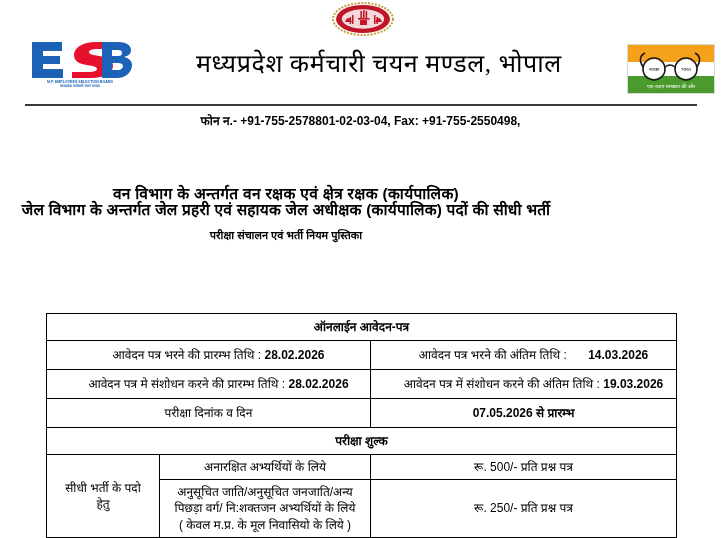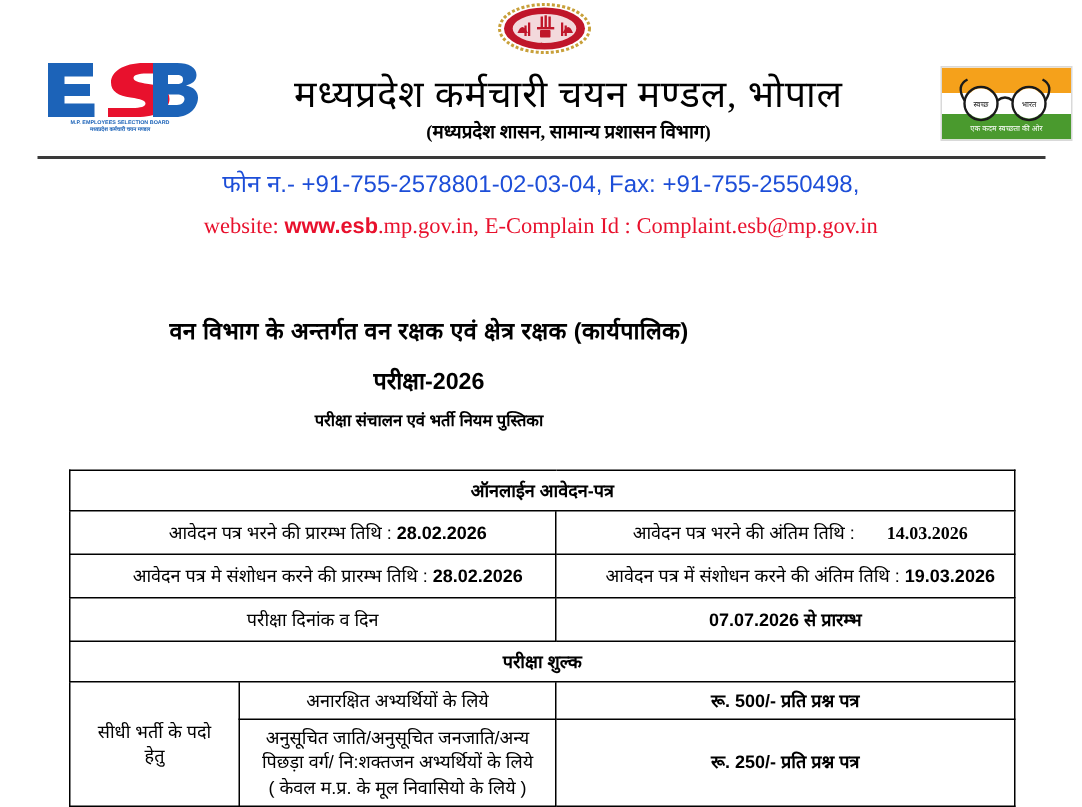--- a/index.html
+++ b/index.html
@@ -89,23 +89,23 @@
   
   .contact {
     position: absolute;
     left: 0;
     top: 114px;
     width: 721px;
     text-align: center;
   }
   .phone-line {
     font-family: "Liberation Sans", "DejaVu Sans", sans-serif;
-    font-size: 16px;
-    font-weight: 400;
-    color: #1d4ed8;
+    font-size: 12px;
+    font-weight: 700;
+    color: #000000;
     line-height: 1.2;
   }
   .web-line {
     font-family: "Liberation Serif", "DejaVu Serif", serif;
     font-size: 15px;
     color: #e8112d;
     margin-top: 9px;
     line-height: 1.2;
   }
   .web-line .bold-part {
@@ -114,21 +114,20 @@
     font-size: 14.5px;
   }
 
   
   .titles {
     position: absolute;
     left: 0;
     top: 186px;
     width: 572px;
     text-align: center;
-    margin-top: 28px;
   }
   .title-line {
     font-family: "Liberation Sans", "DejaVu Sans", sans-serif;
     font-size: 15.5px;
     font-weight: 700;
     line-height: 1.05;
     letter-spacing: 0.3px;
   }
   .title-evam {
     font-family: "Liberation Sans", "DejaVu Sans", sans-serif;
@@ -183,21 +182,21 @@
   .bold { font-weight: 700; }
   .hcell {
     text-align: center;
     font-weight: 700;
     font-size: 12px;
     height: 18px;
     padding: 3px 6px;
   }
   .lbl { font-weight: 400; margin-left: 20px; }
   .val { font-weight: 700; }
-  .fee-amt { text-align: center; font-weight: 700; white-space: nowrap; }
+  .fee-amt { text-align: center; font-weight: 400; white-space: nowrap; }
   .cat-cell { text-align: center; font-weight: 400; line-height: 1.45; margin-top: 44px; }
   .side-cell { text-align: center; font-weight: 400; font-size: 12px; }
   .dt-row td { height: 20px; }
   .pad-lr { padding-left: 8px; padding-right: 8px; }
 </style>
 </head>
 <body>
 
 <div class="header">
 
@@ -263,39 +262,32 @@
       <circle cx="26" cy="24" r="10" fill="#ffffff"></circle>
       <circle cx="58" cy="24" r="10" fill="#ffffff"></circle>
       <text x="26" y="26" font-size="5" fill="#1a1a1a" text-anchor="middle" font-family="Liberation Sans, sans-serif">स्वच्छ</text>
       <text x="58" y="26" font-size="5" fill="#1a1a1a" text-anchor="middle" font-family="Liberation Sans, sans-serif">भारत</text>
       <text x="43" y="42.5" font-size="5" fill="#ffffff" text-anchor="middle" font-family="Liberation Sans, sans-serif">एक कदम स्वच्छता की ओर</text>
     </svg>
   </div>
 
   <div class="org-block">
     <div class="org-title">मध्यप्रदेश कर्मचारी चयन मण्डल, भोपाल</div>
-    <div class="org-sub1">(मध्यप्रदेश शासन, सामान्य प्रशासन विभाग)</div>
   </div>
 
   <div class="rule"></div>
 </div>
 
 <div class="contact">
   <div class="phone-line">फोन न.- +91-755-2578801-02-03-04, Fax: +91-755-2550498,</div>
-  <div class="web-line">
-    <span>website:</span>
-    <span class="bold-part">www.</span><span class="bold-part">esb</span><span>.mp.gov.in,</span>
-    <span>E-Complain  Id :</span>
-    <span>Complaint.esb@mp.gov.in</span>
-  </div>
 </div>
 
 <div class="titles">
   <div class="title-line">वन विभाग के अन्तर्गत वन रक्षक एवं क्षेत्र रक्षक (कार्यपालिक)</div>
-  <div class="title-exam">परीक्षा-2026</div>
+  <div class="title-line2">जेल विभाग के अन्तर्गत जेल प्रहरी एवं सहायक जेल अधीक्षक (कार्यपालिक) पदों की सीधी भर्ती</div>
   <div class="subtitle">परीक्षा संचालन एवं भर्ती नियम पुस्तिका</div>
 </div>
 
 <div class="tbl-wrap">
   <table class="main">
     <colgroup>
       <col style="width:113px">
       <col style="width:211px">
       <col style="width:306px">
     </colgroup>
@@ -305,38 +297,38 @@
         <td class="hcell" colspan="3">ऑनलाईन आवेदन-पत्र</td>
       </tr>
 
       <tr class="dt-row">
         <td colspan="2" class="pad-lr">
           <span class="lbl">आवेदन पत्र भरने की प्रारम्भ तिथि  :</span>
           <span class="val">28.02.2026</span>
         </td>
         <td class="pad-lr">
           <span class="lbl">आवेदन पत्र भरने की अंतिम तिथि    :</span>
-          <span class="val" style="margin-left:18px;font-family:Liberation Serif, serif;">14.03.2026</span>
+          <span class="val" style="margin-left:18px;">14.03.2026</span>
         </td>
       </tr>
 
       <tr class="dt-row">
         <td colspan="2" class="pad-lr">
           <span class="lbl">आवेदन पत्र मे संशोधन करने की प्रारम्भ तिथि  :</span>
           <span class="val">28.02.2026</span>
         </td>
         <td class="pad-lr">
           <span class="lbl">आवेदन पत्र में संशोधन करने की अंतिम तिथि  :</span>
           <span class="val">19.03.2026</span>
         </td>
       </tr>
 
       <tr class="dt-row">
         <td colspan="2" class="pad-lr">परीक्षा दिनांक व दिन</td>
-        <td class="ctr bold">07.07.2026 से प्रारम्भ</td>
+        <td class="ctr bold">07.05.2026 से प्रारम्भ</td>
       </tr>
 
       <tr>
         <td class="hcell" colspan="3">परीक्षा शुल्क</td>
       </tr>
 
       <tr>
         <td class="side-cell" rowspan="2">सीधी भर्ती के पदो हेतु</td>
         <td class="cat-cell">अनारक्षित अभ्यर्थियों के लिये</td>
         <td class="fee-amt">रू. 500/- प्रति प्रश्न पत्र</td>

